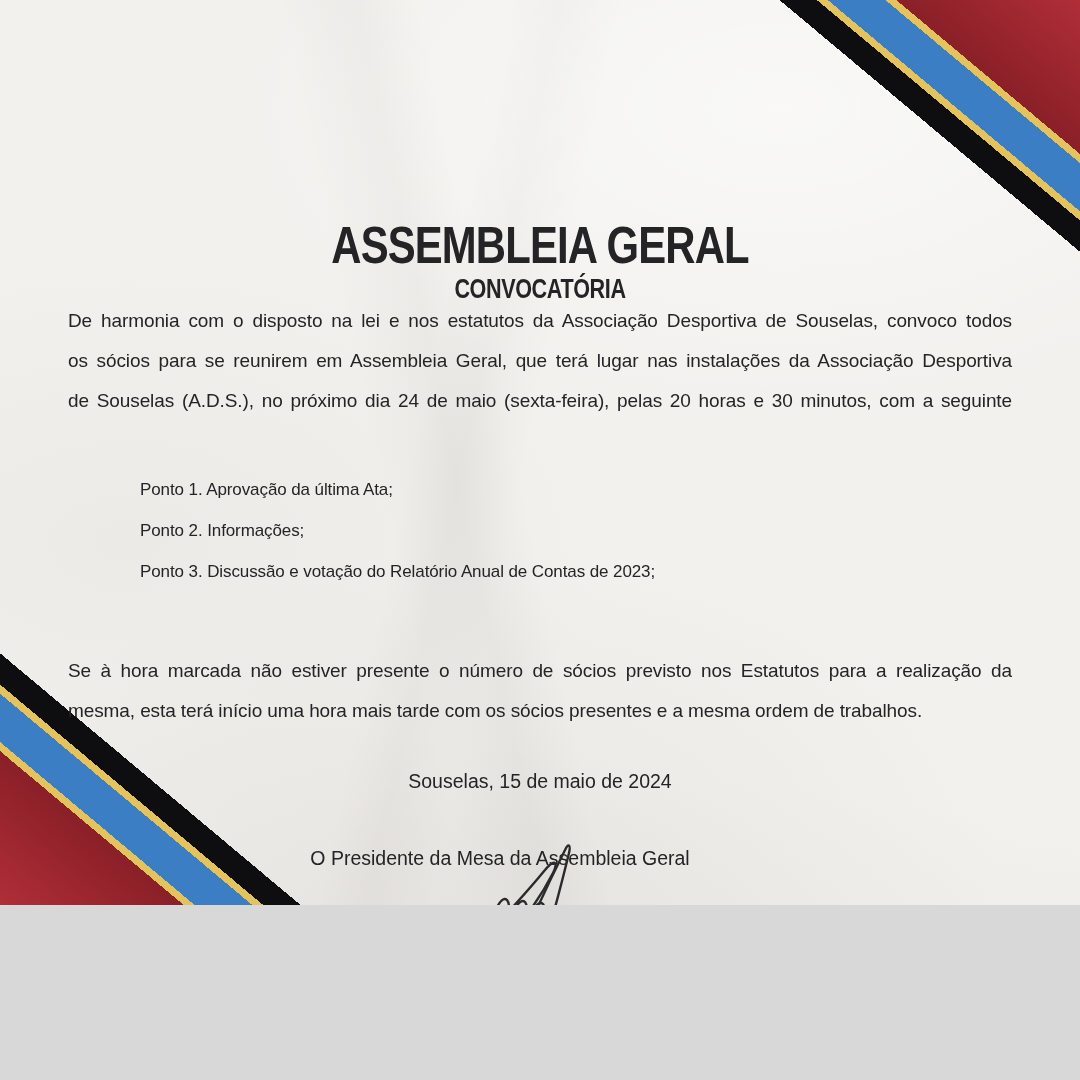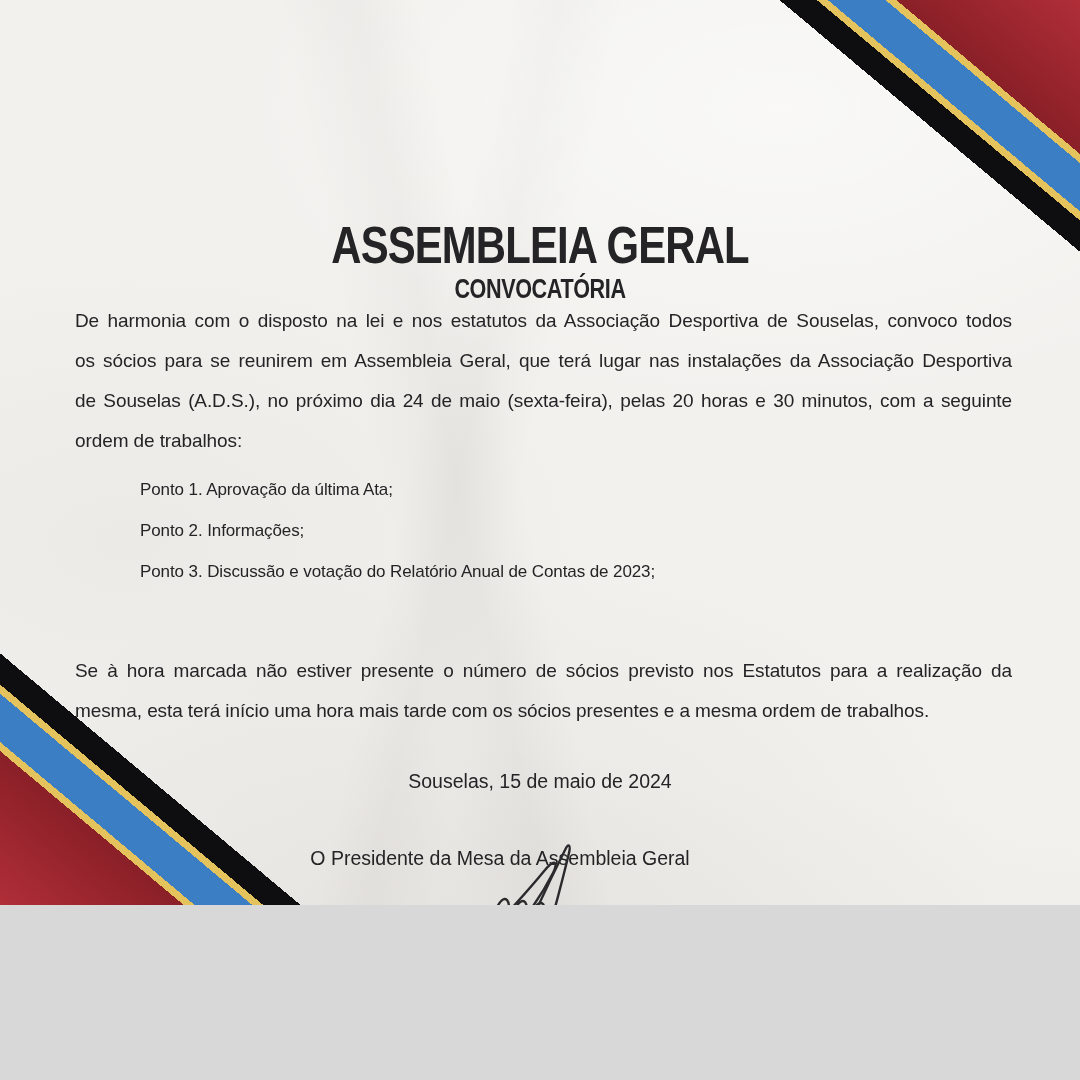--- a/index.html
+++ b/index.html
@@ -44,21 +44,21 @@
     position:absolute;top:182px;left:0;width:1080px;text-align:center;
     font-size:51px;font-weight:bold;letter-spacing:-1px;
     transform:scaleX(.82);transform-origin:center;
   }
   .subtitle{
     position:absolute;top:252px;left:0;width:1080px;text-align:center;
     font-size:27px;font-weight:bold;letter-spacing:-.5px;
     transform:scaleX(.8);transform-origin:center;
   }
   .para{position:absolute;left:68px;width:944px;font-size:19px;letter-spacing:-.1px;}
-  .jline{line-height:40px;text-align:justify;text-align-last:justify;white-space:normal;margin-left:7px;}
+  .jline{line-height:40px;text-align:justify;text-align-last:justify;white-space:normal;}
   .jline.last{text-align-last:left;}
   .p1{top:301px;}
   .p2{top:651px;}
   .agenda{
     position:absolute;left:140px;top:469px;margin:0;padding:0;list-style:none;
     font-size:17px;letter-spacing:-.1px;
   }
   .agenda li{line-height:41px;}
   .centerline{position:absolute;left:0;width:1080px;text-align:center;font-size:19.5px;line-height:40px;}
   .dateline{top:761px;}
@@ -82,21 +82,20 @@
   <div class="ribbon tr"></div>
   <div class="ribbon bl"></div>
 
   <h1 class="title">ASSEMBLEIA GERAL</h1>
   <h2 class="subtitle">CONVOCATÓRIA</h2>
 
   <div class="para p1">
     <div class="jline">De harmonia com o disposto na lei e nos estatutos da Associação Desportiva de Souselas, convoco todos</div>
     <div class="jline">os sócios para se reunirem em Assembleia Geral, que terá lugar nas instalações da Associação Desportiva</div>
     <div class="jline">de Souselas (A.D.S.), no próximo dia 24 de maio (sexta-feira), pelas 20 horas e 30 minutos, com a seguinte</div>
-    <div class="jline last">ordem de trabalhos:</div>
   </div>
 
   <ul class="agenda">
     <li>Ponto 1. Aprovação da última Ata;</li>
     <li>Ponto 2. Informações;</li>
     <li>Ponto 3. Discussão e votação do Relatório Anual de Contas de 2023;</li>
   </ul>
 
   <div class="para p2">
     <div class="jline">Se à hora marcada não estiver presente o número de sócios previsto nos Estatutos para a realização da</div>

